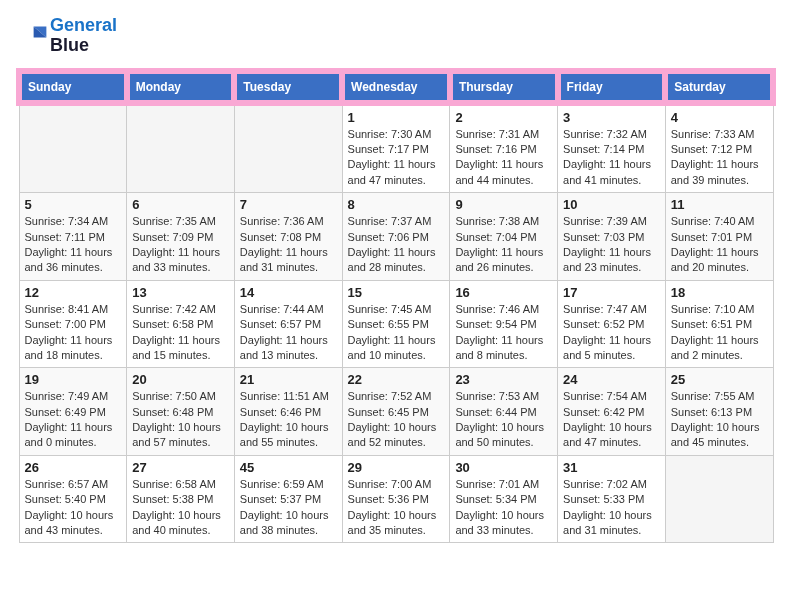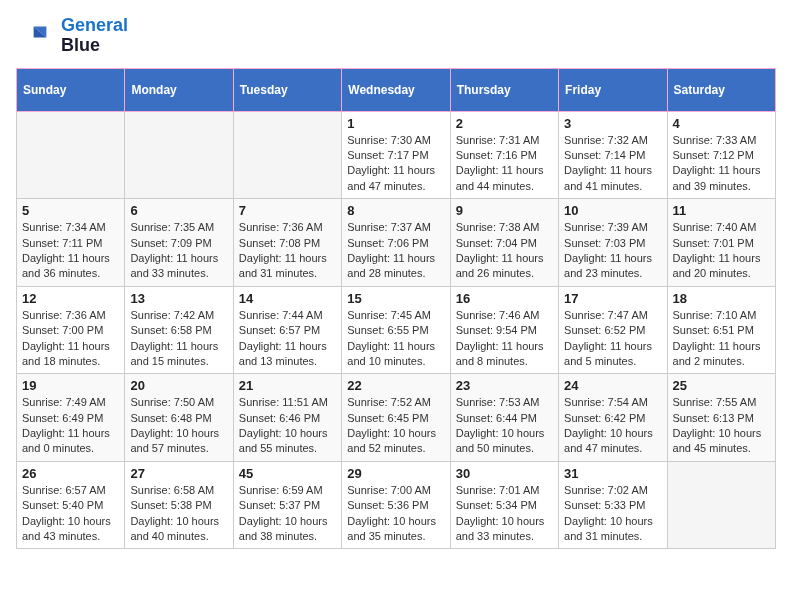--- a/index.html
+++ b/index.html
@@ -12,21 +12,21 @@
     }
     .header {
       display: flex;
       justify-content: space-between;
       align-items: flex-start;
       margin-bottom: 12px;
     }
     .logo {
       display: flex;
       align-items: center;
-      gap: 13px;
+      gap: 2px;
     }
     .logo-text {
       font-size: 18px;
       font-weight: bold;
       color: #1a1a2e;
       line-height: 1.1;
     }
     .logo-text span {
       color: #1a73c8;
     }
@@ -48,24 +48,24 @@
     }
     .calendar {
       width: 100%;
       border-collapse: collapse;
       font-size: 10.5px;
     }
     .calendar th {
       background-color: #3a6fc4;
       color: #fff;
       text-align: left;
-      padding: 14px 6px;
+      padding: 6px 6px;
       font-size: 12px;
       font-weight: 600;
-      border: 1px solid #f9a8d4;
+      border: 6px solid #f9a8d4;
     }
     .calendar td {
       border: 1px solid #ccc;
       vertical-align: top;
       padding: 4px 5px;
       width: 108px;
       min-height: 80px;
       background: #fff;
     }
     .calendar tr:nth-child(even) td {
@@ -185,21 +185,21 @@
         <td>
           <div class="day-num">11</div>
           <div class="day-info">Sunrise: 7:40 AM
 Sunset: 7:01 PM
 Daylight: 11 hours and 20 minutes.</div>
         </td>
       </tr>
       <tr>
         <td>
           <div class="day-num">12</div>
-          <div class="day-info">Sunrise: 7:36 AM
+          <div class="day-info">Sunrise: 8:41 AM
 Sunset: 7:00 PM
 Daylight: 11 hours and 18 minutes.</div>
         </td>
         <td>
           <div class="day-num">13</div>
           <div class="day-info">Sunrise: 7:42 AM
 Sunset: 6:58 PM
 Daylight: 11 hours and 15 minutes.</div>
         </td>
         <td>

